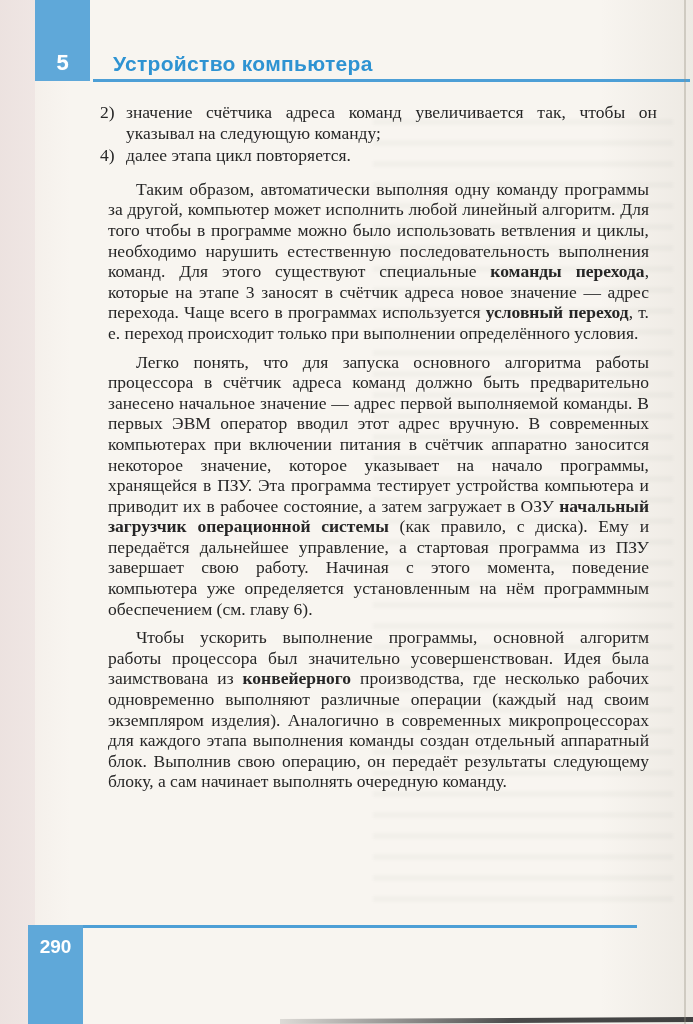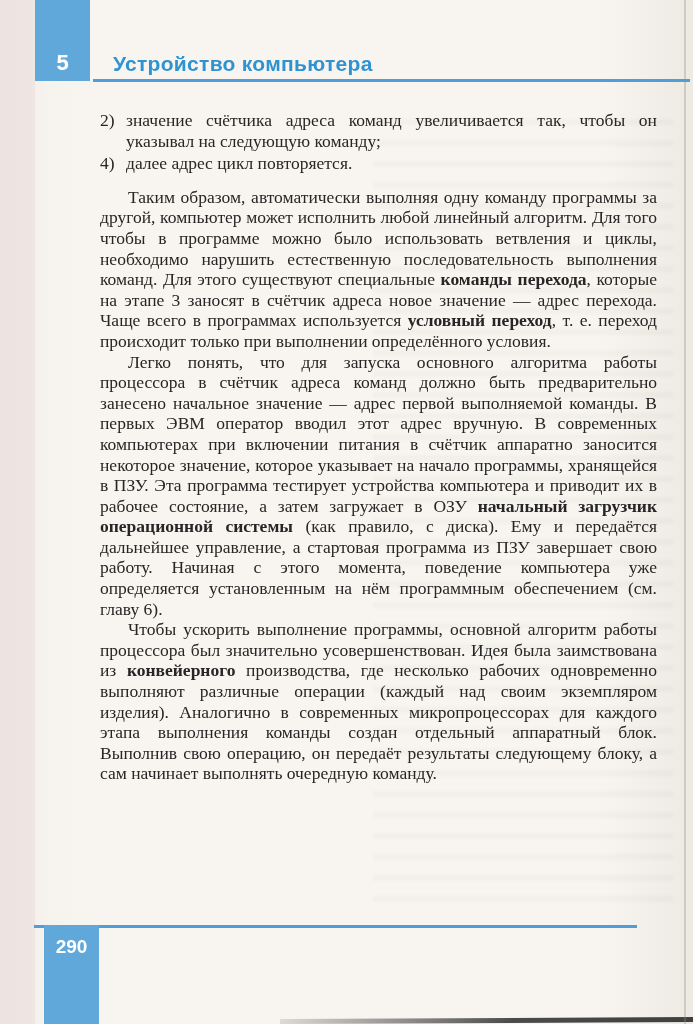--- a/index.html
+++ b/index.html
@@ -64,38 +64,38 @@
     position: absolute; left: 93px; top: 79px; right: 3px; height: 3px;
     background: var(--rule, #4d9fd6);
   }
 
   
   .text-column {
     position: absolute; left: 100px; top: 102px; width: 557px;
     color: var(--ink, #262626);
     font-size: 17.5px; line-height: 20.6px;
   }
-  .numbered-list { margin: 8px 0 13px 0; padding: 0; }
+  .numbered-list { margin: 0 0 13px 0; padding: 0; }
   .list-item {
     padding-left: 26px; text-indent: -26px;
     text-align: justify; margin: 0 0 2px 0;
   }
   .list-marker { display: inline-block; width: 26px; text-indent: 0; }
   .para {
-    margin: 0; text-indent: 28px; text-align: justify;
+    margin: 8px; text-indent: 28px; text-align: justify;
   }
   .para b, .list-item b { font-weight: bold; }
 
   
   .footer-rule {
     position: absolute; left: 34px; top: 925px; width: 603px; height: 3px;
     background: var(--rule, #4d9fd6);
   }
   .page-tab {
-    position: absolute; left: 44px; top: 925px; width: 55px; height: 99px;
+    position: absolute; left: 28px; top: 925px; width: 55px; height: 99px;
     background: var(--accent, #5fa8d9);
     display: flex; align-items: flex-start; justify-content: center;
     box-sizing: border-box; padding-top: 12px;
   }
   .page-number {
     color: #ffffff;
     font-family: "Liberation Sans", sans-serif;
     font-weight: bold; font-size: 19px; line-height: 1;
   }
   .bottom-shadow {
@@ -121,21 +121,21 @@
   </header>
 
   <main class="text-column">
     <div class="numbered-list" id="numbered-list">
   <div class="list-item">
     <span class="list-marker">2)</span><span class="li-text"><span>значение счётчика адреса команд увеличивается так, чтобы он указывал на следующую команду;</span></span>
   </div>
 
 
   <div class="list-item">
-    <span class="list-marker">4)</span><span class="li-text"><span>далее адрес цикл повторяется.</span></span>
+    <span class="list-marker">4)</span><span class="li-text"><span>далее этапа цикл повторяется.</span></span>
   </div>
 </div>
     <div id="paragraphs">
   <p class="para"><span>Таким образом, автоматически выполняя одну команду программы за другой, компьютер может исполнить любой линейный алгоритм. Для того чтобы в программе можно было использовать ветвления и циклы, необходимо нарушить естественную последовательность выполнения команд. Для этого существуют специальные </span><b>команды перехода</b><span>, которые на этапе 3 заносят в счётчик адреса новое значение — адрес перехода. Чаще всего в программах используется </span><b>условный переход</b><span>, т. е. переход происходит только при выполнении определённого условия.</span></p>
 
   <p class="para"><span>Легко понять, что для запуска основного алгоритма работы процессора в счётчик адреса команд должно быть предварительно занесено начальное значение — адрес первой выполняемой команды. В первых ЭВМ оператор вводил этот адрес вручную. В современных компьютерах при включении питания в счётчик аппаратно заносится некоторое значение, которое указывает на начало программы, хранящейся в ПЗУ. Эта программа тестирует устройства компьютера и приводит их в рабочее состояние, а затем загружает в ОЗУ </span><b>начальный загрузчик операционной системы</b><span> (как правило, с диска). Ему и передаётся дальнейшее управление, а стартовая программа из ПЗУ завершает свою работу. Начиная с этого момента, поведение компьютера уже определяется установленным на нём программным обеспечением (см. главу 6).</span></p>
 
   <p class="para"><span>Чтобы ускорить выполнение программы, основной алгоритм работы процессора был значительно усовершенствован. Идея была заимствована из </span><b>конвейерного</b><span> производства, где несколько рабочих одновременно выполняют различные операции (каждый над своим экземпляром изделия). Аналогично в современных микропроцессорах для каждого этапа выполнения команды создан отдельный аппаратный блок. Выполнив свою операцию, он передаёт результаты следующему блоку, а сам начинает выполнять очередную команду.</span></p>
 
 </div>

